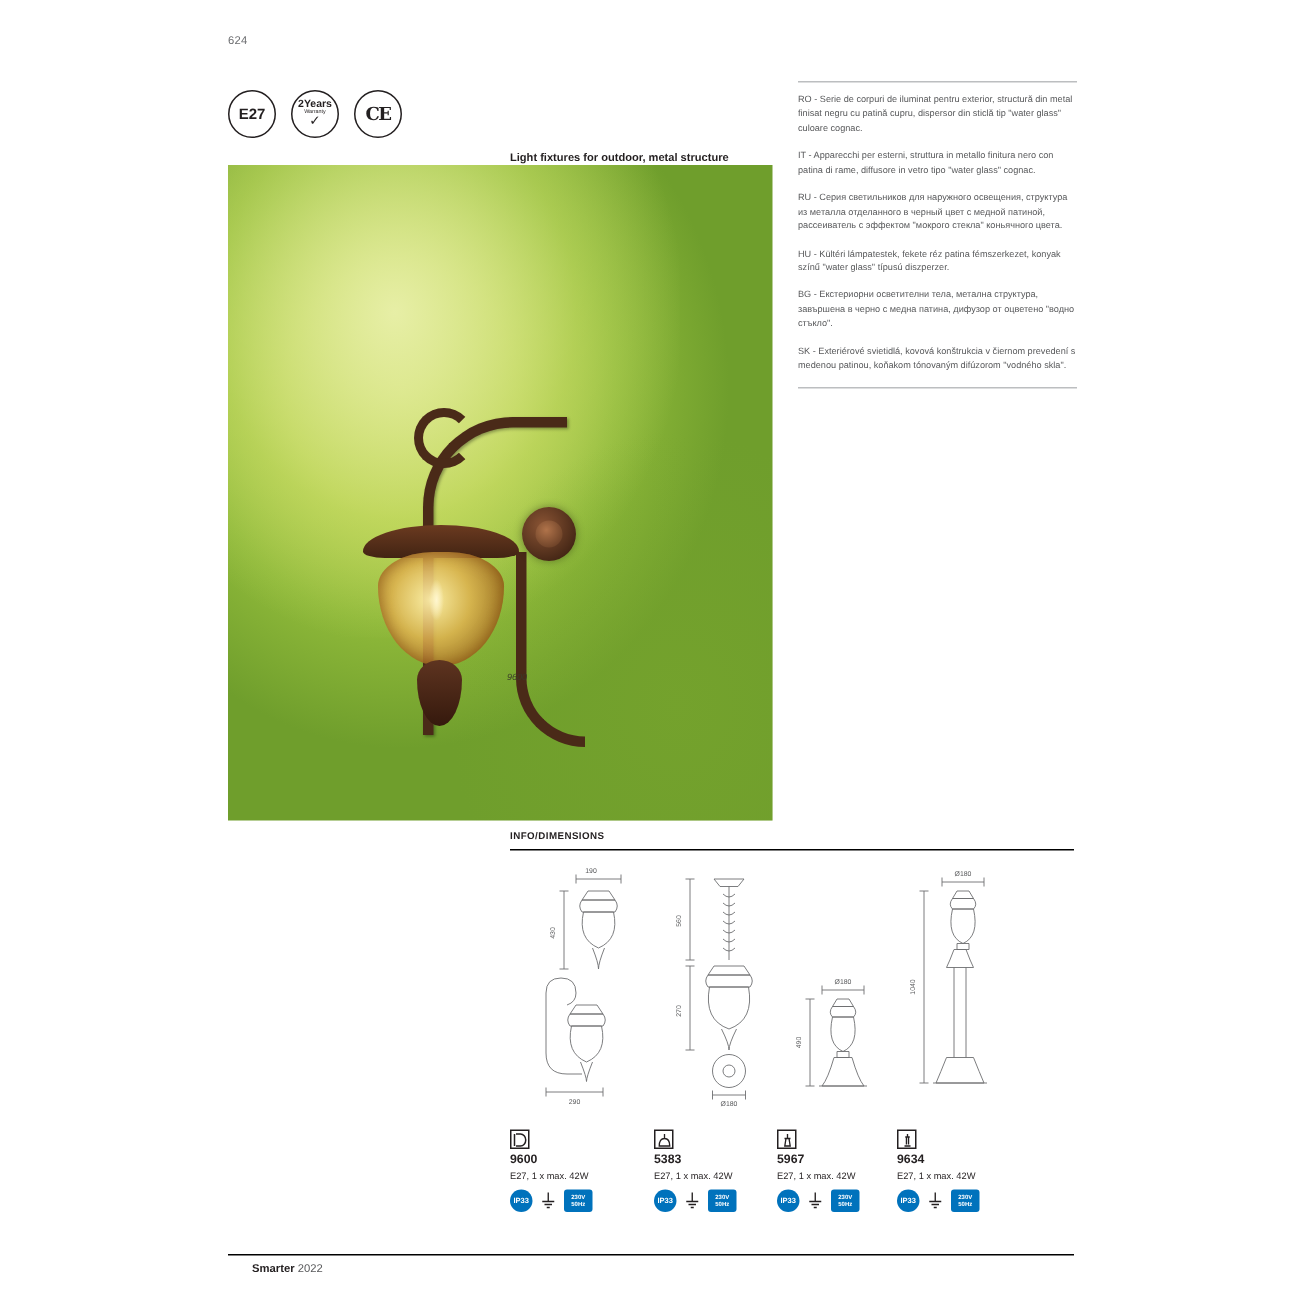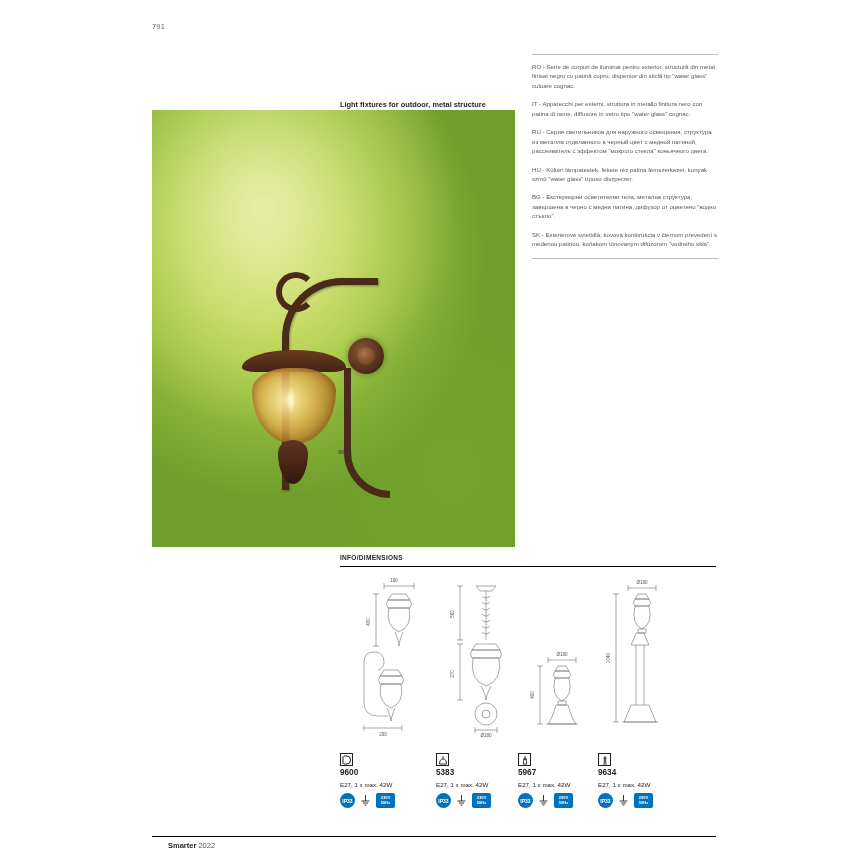--- a/index.html
+++ b/index.html
@@ -178,23 +178,36 @@
   .footer-rule { position:absolute; left:152px; top:836px; width:564px; border-top:.8px solid #000; }
   .footer-text { position:absolute; left:168px; top:841px; font-size:7.5px; }
   .footer-text b { font-weight:bold; }
   .footer-text span { font-weight:normal; color:#58595b; }
 </style>
 </head>
 <body>
 
 <div class="page">
 
-  <div class="page-num">791</div>
-
-
+  <div class="page-num">624</div>
+
+
+  <div class="badges">
+    <div class="badge-circle">
+      <span>E27</span>
+    </div>
+    <div class="badge-2y">
+      <span class="l1">2Years</span>
+      <span class="l2">Warranty</span>
+      <span class="l3">✓</span>
+    </div>
+    <div class="badge-ce">
+      <span>CE</span>
+    </div>
+  </div>
 
   <div class="desc-en">Light fixtures for outdoor, metal structure finished in black with copper patina, cognac tinted "water glass" diffuser.</div>
 
   <div class="lang-col">
     <div class="top-rule"></div>
     <div class="lang-block">RO - Serie de corpuri de iluminat pentru exterior, structură din metal finisat negru cu patină cupru, dispersor din sticlă tip "water glass" culoare cognac.</div>
     <div class="lang-block">IT - Apparecchi per esterni, struttura in metallo finitura nero con patina di rame, diffusore in vetro tipo "water glass" cognac.</div>
     <div class="lang-block">RU - Серия светильников для наружного освещения, структура из металла отделанного в черный цвет с медной патиной, рассеиватель с эффектом "мокрого стекла" коньячного цвета.</div>
     <div class="lang-block">HU - Kültéri lámpatestek, fekete réz patina fémszerkezet, konyak színű "water glass" típusú diszperzer.</div>
     <div class="lang-block">BG - Екстериорни осветителни тела, метална структура, завършена в черно с медна патина, дифузор от оцветено "водно стъкло".</div>

